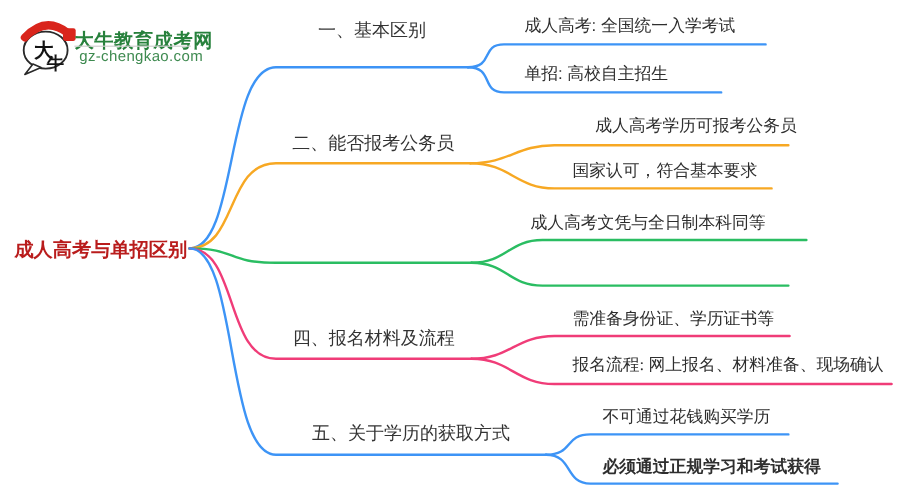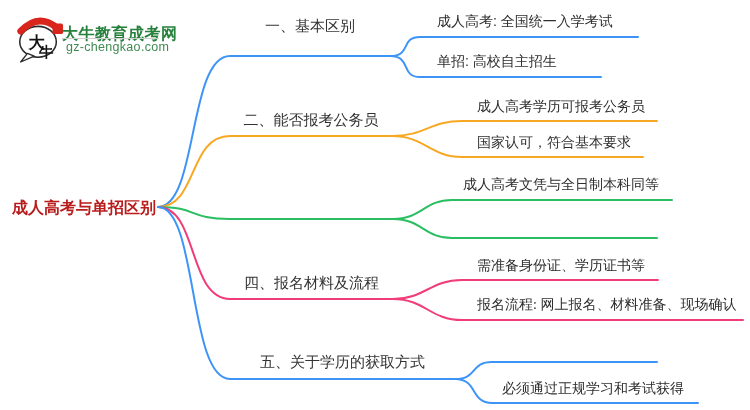--- a/index.html
+++ b/index.html
@@ -64,25 +64,26 @@
     <path d="M455,379 C478,379 470,403 492,403 H698" stroke="#3D94F6"></path>
   </svg>
 
   <div class="node root-label">成人高考与单招区别</div>
 
   <div class="node l2-label" style="left:230px;top:16px;width:160px;">一、基本区别</div>
   <div class="node leaf-label" style="left:437px;top:12px;">成人高考: 全国统一入学考试</div>
   <div class="node leaf-label" style="left:437px;top:52px;">单招: 高校自主招生</div>
 
   <div class="node l2-label" style="left:230px;top:110px;width:162px;">二、能否报考公务员</div>
-  <div class="node leaf-label" style="left:477px;top:97px;">成人高考学历可报考公务员</div>
+  <div class="node leaf-label" style="left:496px;top:97px;font-family:Liberation Serif, serif;">成人高考学历可报考公务员</div>
   <div class="node leaf-label" style="left:477px;top:133px;">国家认可，符合基本要求</div>
 
-  <div class="node leaf-label" style="left:463px;top:176px;font-family:Liberation Mono, monospace;">成人高考文凭与全日制本科同等</div>
+  <div class="node leaf-label" style="left:442px;top:176px;">成人高考文凭与全日制本科同等</div>
 
   <div class="node l2-label" style="left:230px;top:273px;width:163px;">四、报名材料及流程</div>
   <div class="node leaf-label" style="left:477px;top:256px;">需准备身份证、学历证书等</div>
   <div class="node leaf-label" style="left:477px;top:296px;font-family:Liberation Serif, serif;">报名流程: 网上报名、材料准备、现场确认</div>
 
   <div class="node l2-label" style="left:230px;top:352px;width:225px;">五、关于学历的获取方式</div>
-  <div class="node leaf-label" style="left:502px;top:379px;">必须通过正规学习和考试获得</div>
+  <div class="node leaf-label" style="left:502px;top:338px;">不可通过花钱购买学历</div>
+  <div class="node leaf-label" style="left:502px;top:379px;font-weight:bold;">必须通过正规学习和考试获得</div>
 
 </div>
 
 </body></html>

